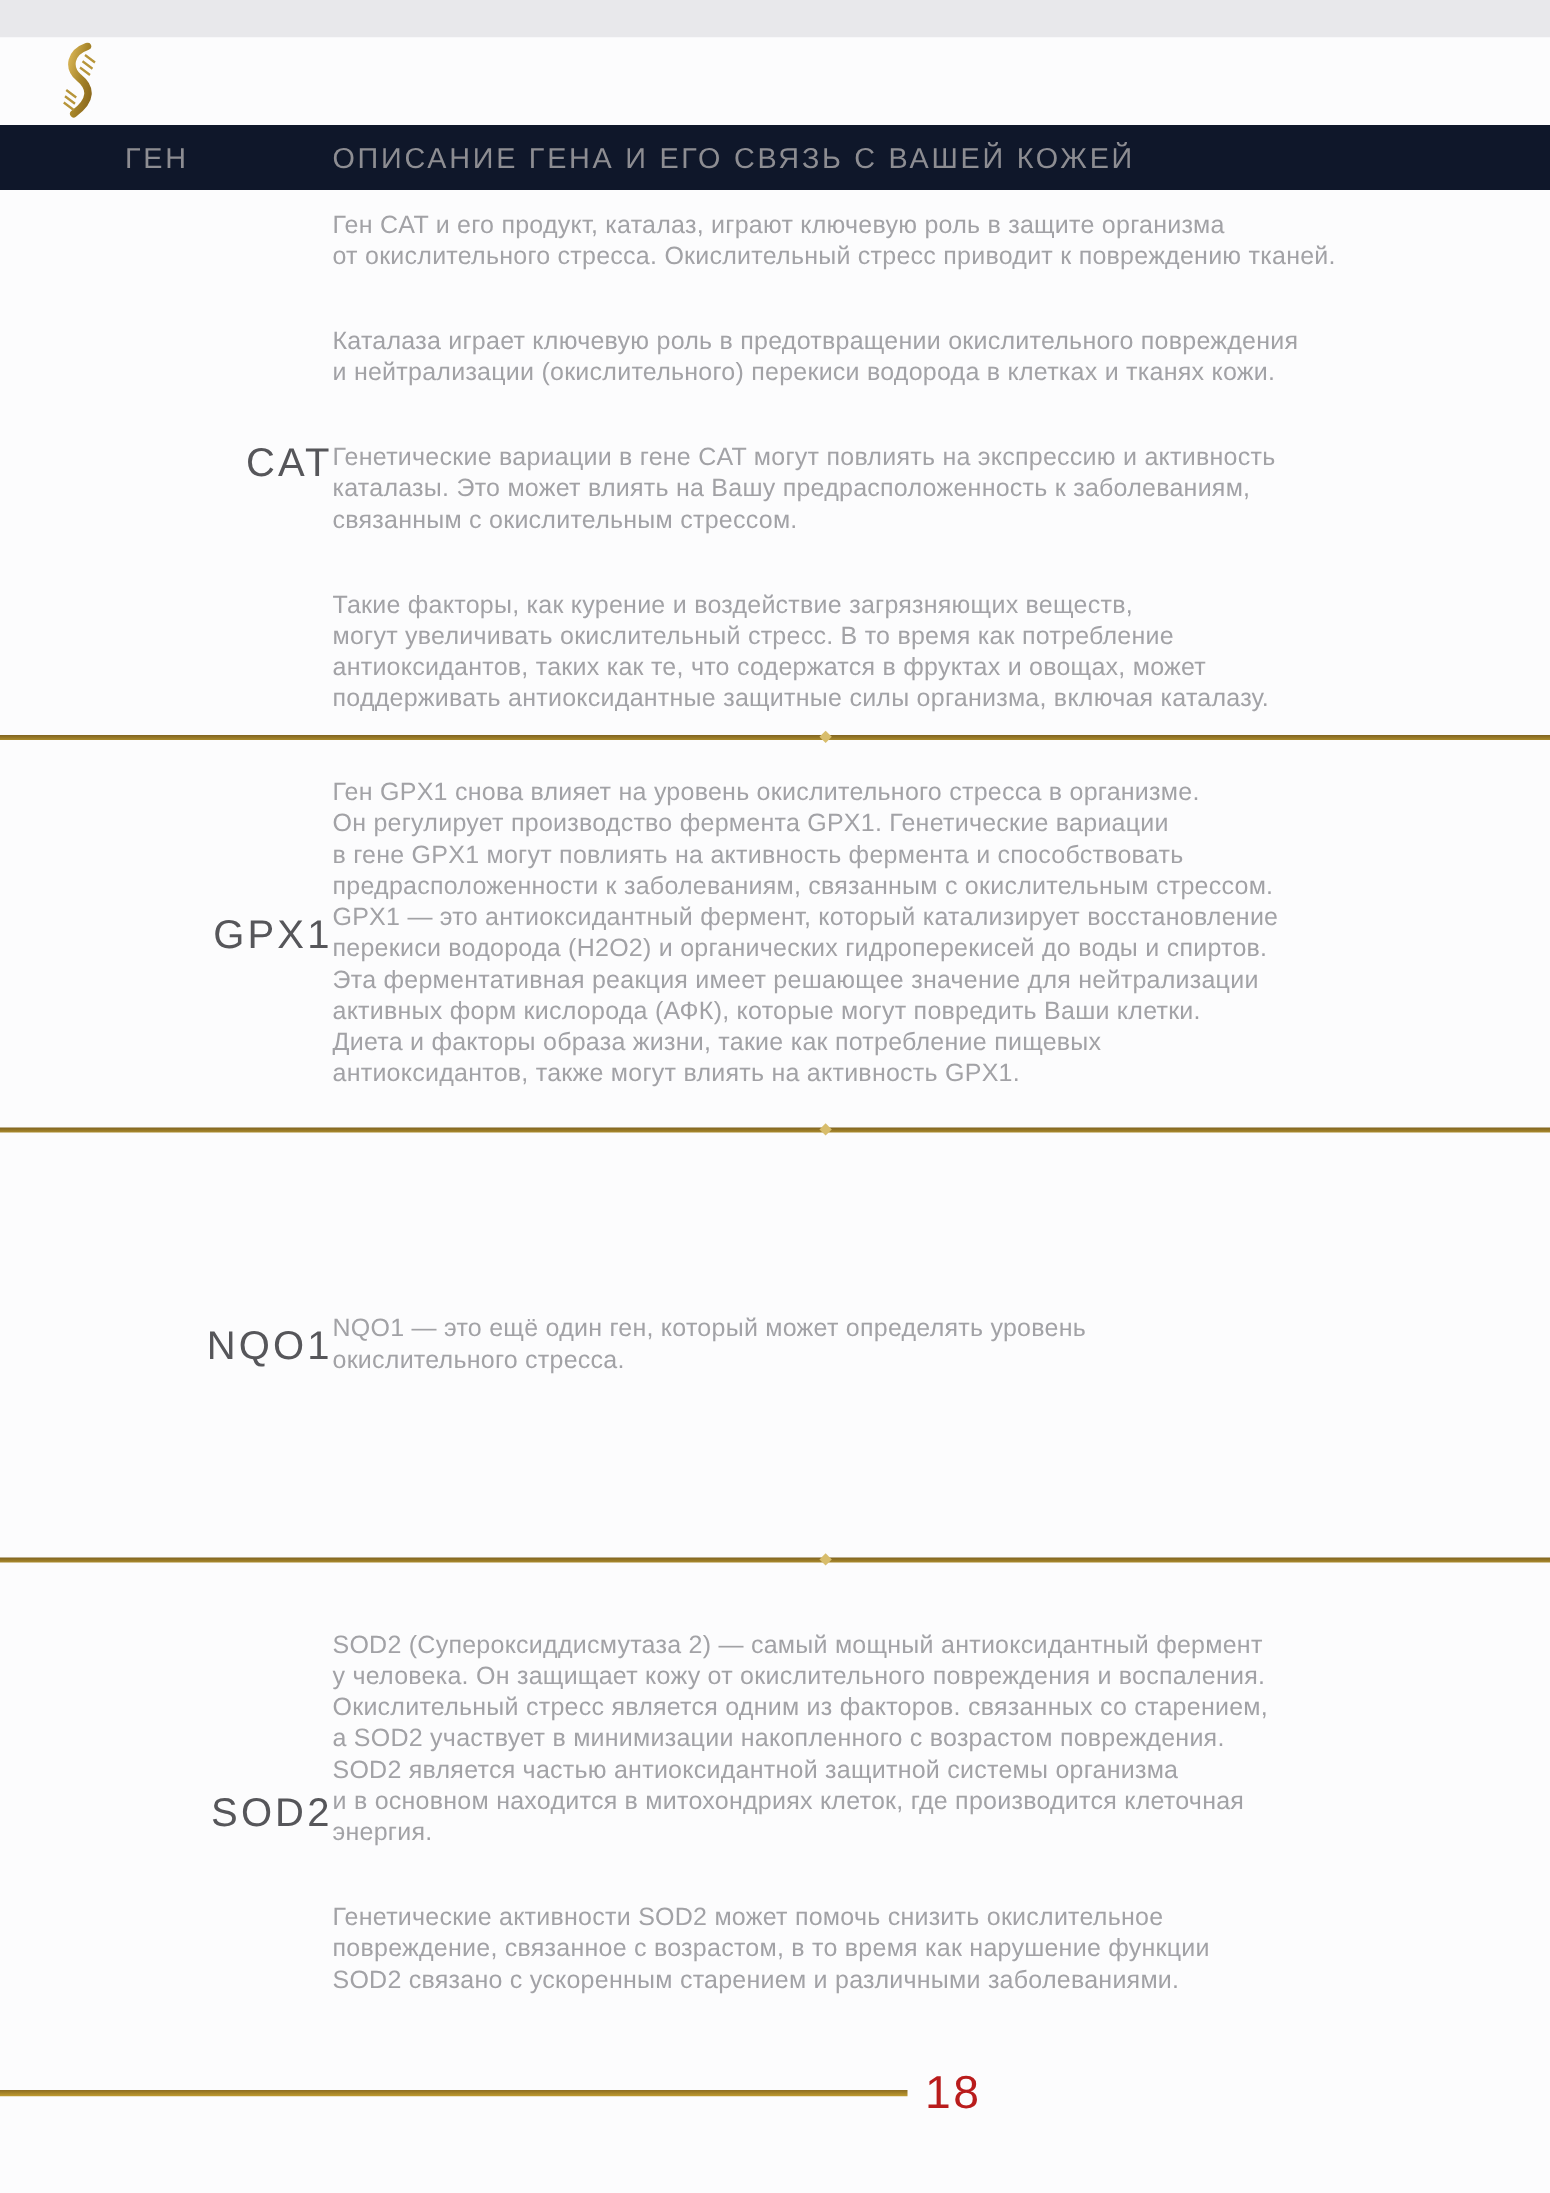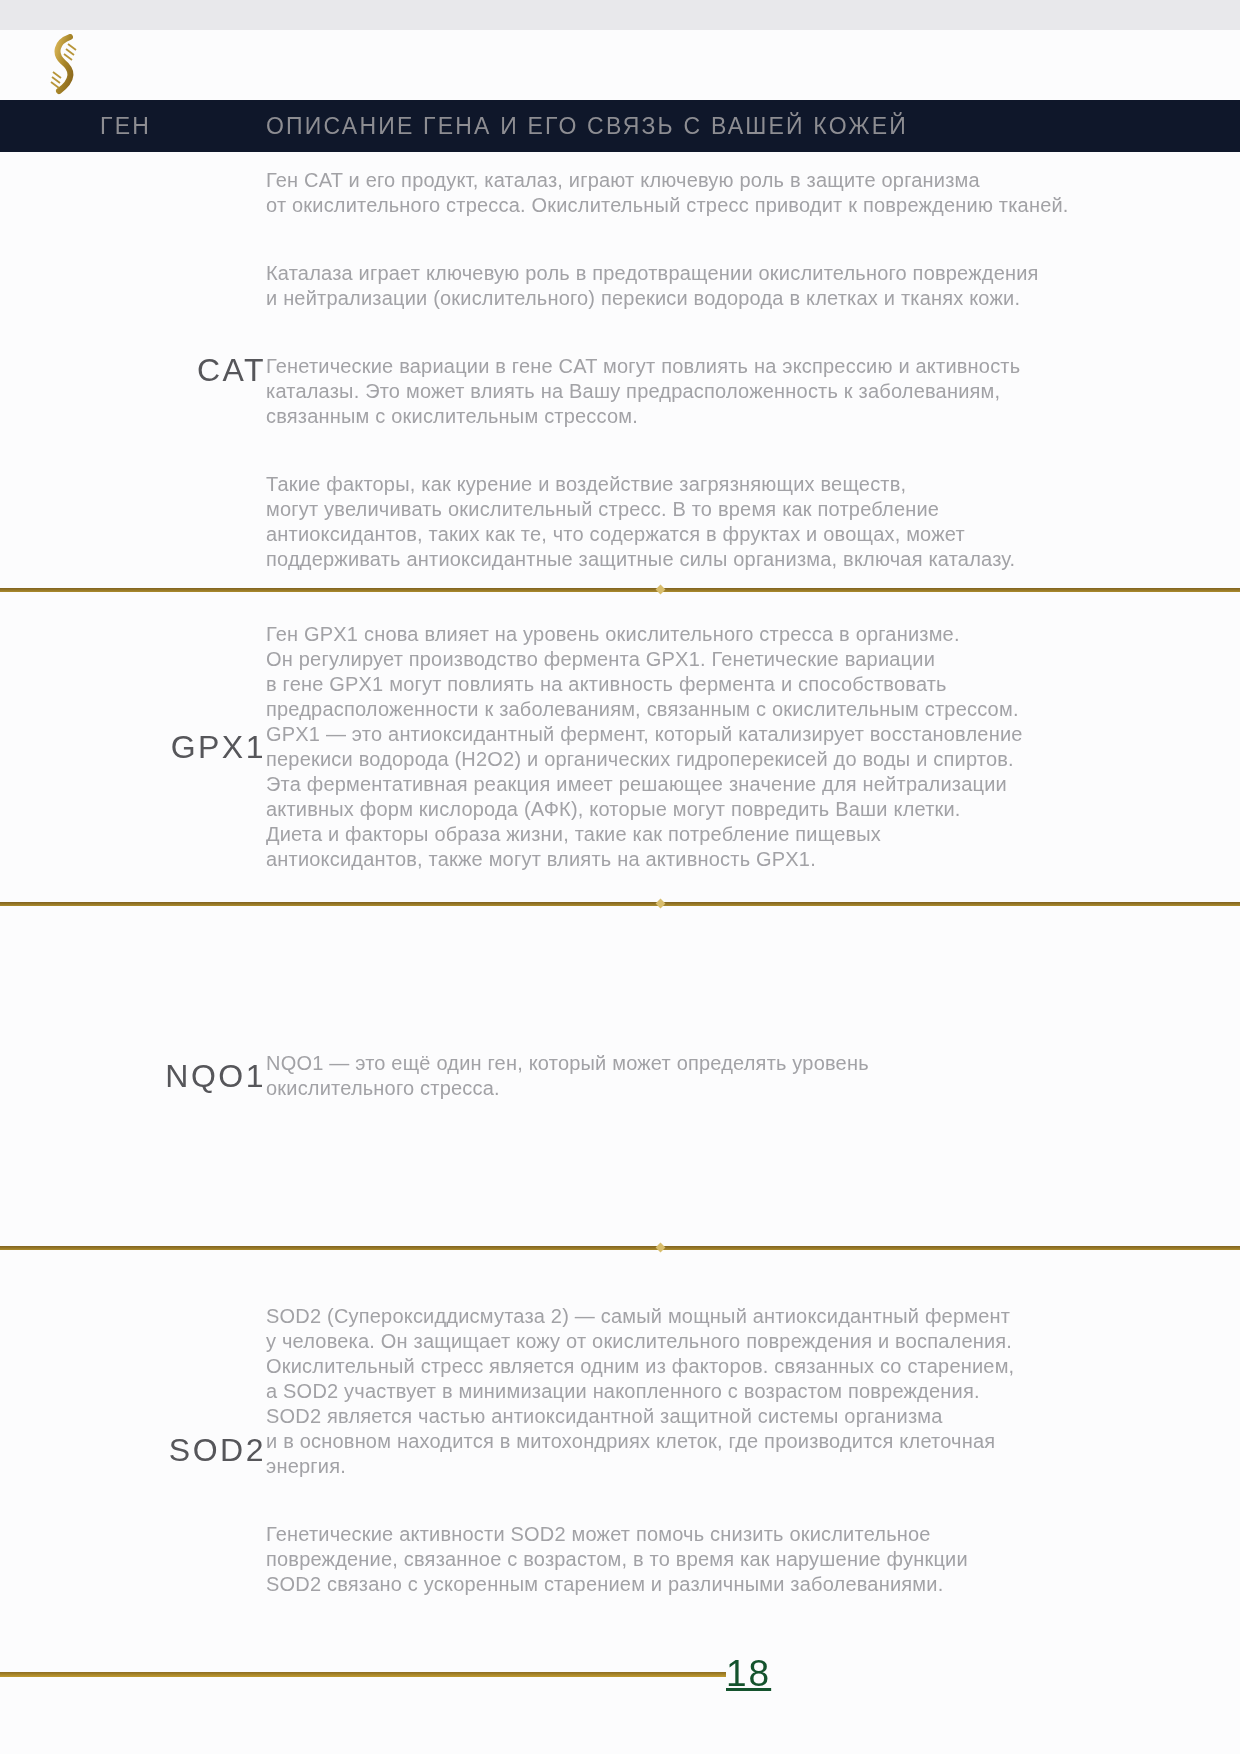--- a/index.html
+++ b/index.html
@@ -52,21 +52,22 @@
   }
   .footer{
     position:absolute;left:0;top:1653px;width:100%;
     display:flex;align-items:center;
   }
   .footer-line{
     width:726px;height:5px;flex:none;
     background:linear-gradient(to bottom,#8d6d22,#c09b30);
   }
   .page-number{
-    font-size:37px;color:#14532d;letter-spacing:2px;font-weight:300;text-decoration:underline;
+    margin-left:14px;
+    font-size:37px;color:#b91c1c;letter-spacing:2px;font-weight:300;
   }
 </style>
 </head>
 <body>
 
 <div class="top-strip"></div>
 
 <div class="logo-bar">
   <span class="logo">
     <svg width="36" height="62" viewBox="0 0 36 62" xmlns="http://www.w3.org/2000/svg">

